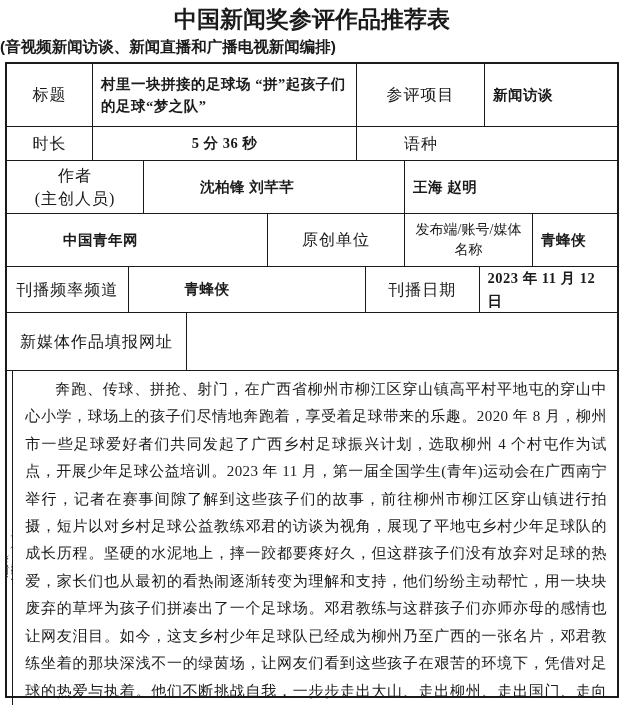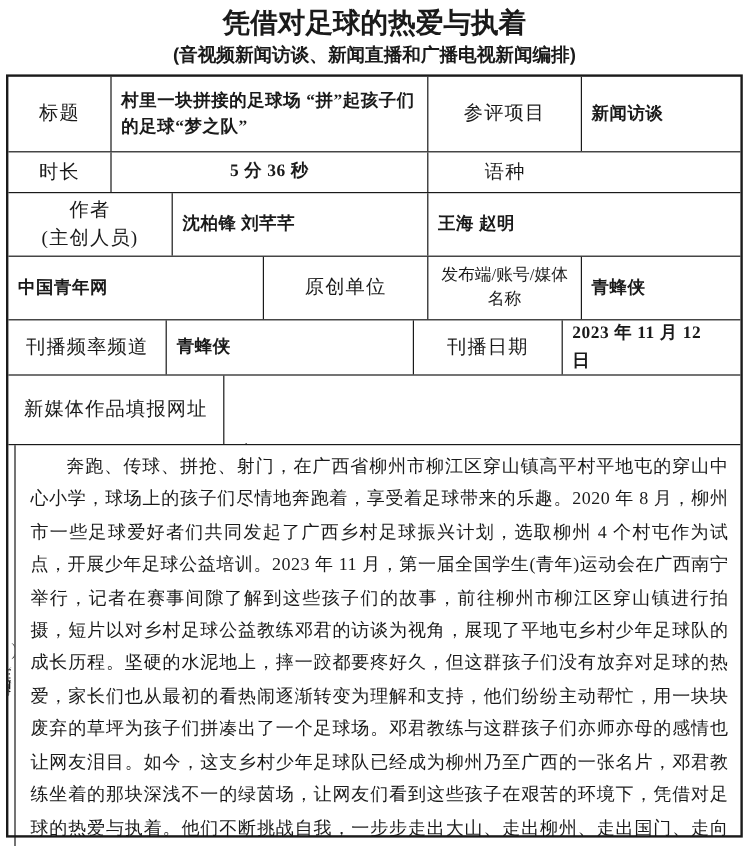--- a/index.html
+++ b/index.html
@@ -12,21 +12,21 @@
   }
   .page-title {
     text-align: center;
     font-family: "Liberation Sans", sans-serif;
     font-weight: bold;
     font-size: 23px;
     line-height: 1.3;
     margin-top: 5px;
   }
   .page-subtitle {
-    text-align: center;
+    text-align: left;
     font-family: "Liberation Sans", sans-serif;
     font-weight: bold;
     font-size: 15.5px;
     line-height: 1.3;
     margin-top: 2px;
   }
   .tbl {
     box-sizing: border-box;
     margin: 5px auto 0;
     width: 614px; height: 636px;
@@ -40,21 +40,21 @@
     box-sizing: border-box;
     border-right: 1.5px solid #1a1a1a;
     display: flex; align-items: center;
     overflow: hidden;
   }
   .cell:last-child { border-right: none; }
   .w86  { width: 86px; }
   .w264 { width: 264px; }
   .w128 { width: 128px; }
   .w137 { width: 137px; }
-  .w213 { width: 213px; }
+  .w213 { width: 213px; margin-left: 48px; }
   .w186 { width: 186px; }
   .w66  { width: 66px; }
   .grow { flex: 1 1 auto; gap: 48px; }
   .label {
     justify-content: center;
     text-align: center;
     font-size: 16px;
     letter-spacing: 1px;
     line-height: 1.45;
     padding: 2px 4px;
@@ -104,21 +104,21 @@
     font-size: 15px;
     line-height: 27.4px;
     letter-spacing: 0.4px;
     text-align: justify;
     text-indent: 2em;
   }
 </style>
 </head>
 <body>
 
-<div class="page-title">凭借对足球的热爱与执着</div>
+<div class="page-title">中国新闻奖参评作品推荐表</div>
 <div class="page-subtitle">(音视频新闻访谈、新闻直播和广播电视新闻编排)</div>
 
 <div class="tbl">
 
   <div class="row" style="height:62px">
     <div class="cell label w86">标题</div>
     <div class="cell value w264">村里一块拼接的足球场 “拼”起孩子们的足球“梦之队”</div>
     <div class="cell stack grow">
       <div class="subrow">
         <div class="cell label w128">参评项目</div>

